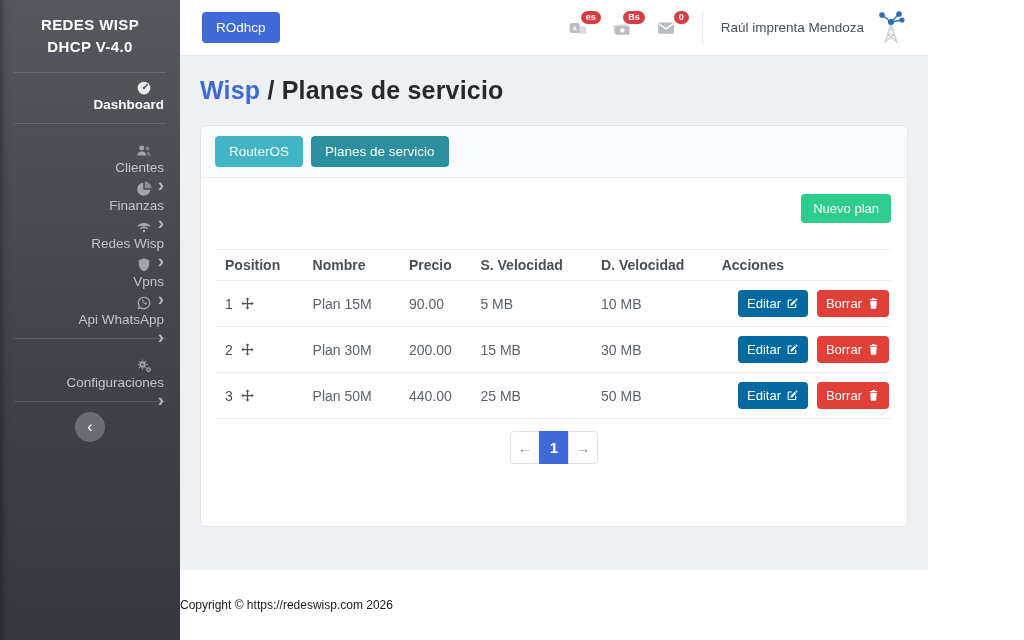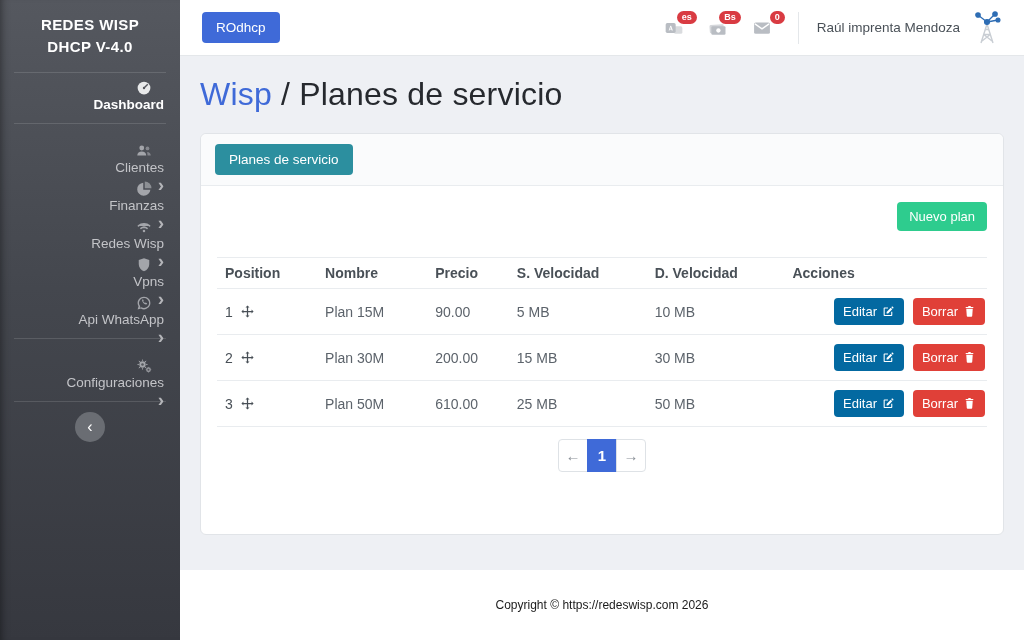--- a/index.html
+++ b/index.html
@@ -1,17 +1,17 @@
 <!DOCTYPE html>
 <html><head>
 <meta charset="utf-8">
 <style>
   * { box-sizing: border-box; margin: 0; padding: 0; }
   html,body { width:1024px; height:640px; font-family:"Liberation Sans", "DejaVu Sans", sans-serif; background:#fff; overflow:hidden; }
-  .app { display:flex; width:1024px; height:640px; }
+  .app { display:flex; width:928px; height:640px; }
 
   
   .sidebar { width:180px; flex-shrink:0; background:linear-gradient(180deg,#55585f 0%,#44474e 45%,#36383f 100%); box-shadow: inset 8px 0 9px -7px rgba(0,0,0,.45); padding-top:10px; }
   .sb-title { text-align:center; color:#fff; font-weight:bold; font-size:15px; line-height:1.45; letter-spacing:.4px; padding:4px 8px 8px; }
   .sb-div { border:none; border-top:1px solid rgba(255,255,255,.13); margin:6px 14px; }
   .sb-item { display:flex; align-items:flex-end; height:38px; padding:0 16px; color:#c3c4c8; font-size:13.5px; cursor:pointer;flex-direction:column; }
   .sb-item.active { color:#fff; font-weight:bold; }
   .sb-item .icn { width:18px; height:18px; margin-right:11px; color:#a3a5aa; flex-shrink:0; }
   .sb-item.active .icn { color:#e8e9ea; }
   .sb-item .icn svg { width:18px; height:18px; display:block; fill:currentColor; }
@@ -29,21 +29,21 @@
   .nav-right { margin-left:auto; display:flex; align-items:center; }
   .nav-ico { position:relative; width:22px; height:20px; margin-right:22px; color:#b9bdc3; cursor:pointer; }
   .nav-ico svg { width:20px; height:20px; display:block; fill:currentColor; }
   .badge { position:absolute; top:-7px; right:-11px; background:#d93b42; color:#fff; font-size:9px; font-weight:bold; border-radius:8px; padding:2px 5px; line-height:1; }
   .nav-divider { width:1px; height:32px; background:#e4e7ea; margin:0 18px 0 2px; }
   .nav-user { font-size:13.5px; color:#495057; margin-right:12px; cursor:pointer; }
   .nav-avatar { width:30px; height:34px; cursor:pointer; }
 
   
   .content { flex:1; background:#eef0f4; padding:14px 20px 0; overflow:hidden; }
-  .page-title { font-size:32px; font-weight:400; color:#26292e; margin:6px 0 20px; letter-spacing:.2px; }
+  .page-title { font-size:25px; font-weight:700; color:#26292e; margin:6px 0 20px; letter-spacing:.2px; }
   .page-title .lnk { color:#3f6ad8; cursor:pointer; }
 
   
   .card { background:#fff; border:1px solid #e1e4e8; border-radius:6px; }
   .card-header { background:#fafbfc; border-bottom:1px solid #e9ecef; padding:10px 14px; display:flex; gap:8px; border-radius:6px 6px 0 0; }
   .tab-btn { border:none; border-radius:4px; padding:8px 14px; font-size:13.5px; color:#fff; background:#41b4c5; cursor:pointer; }
   .tab-btn.active { background:#2c8f9f; }
   .card-body { padding:16px; }
   .toolbar { display:flex; justify-content:flex-end; margin-bottom:26px; }
   .btn-new { background:#2ecc8e; color:#fff; border:none; border-radius:4px; padding:7px 12px; font-size:13px; cursor:pointer; }
@@ -60,21 +60,21 @@
   .btn-del { background:#e04038; }
   .btn-edit svg, .btn-del svg { width:13px; height:13px; fill:#fff; display:block; }
 
   .pagi-wrap { display:flex; justify-content:center; margin:12px 0 46px; }
   .pagi { display:flex; }
   .pg { min-width:30px; height:33px; background:#fff; border:1px solid #dee2e6; color:#8a9097; display:flex; align-items:center; justify-content:center; font-size:15px; cursor:pointer; }
   .pg.prev { border-radius:4px 0 0 4px; }
   .pg.next { border-radius:0 4px 4px 0; margin-left:-1px; }
   .pg.cur { background:#3f6ad8; border-color:#3f6ad8; color:#fff; font-weight:bold; margin-left:-1px; }
 
-  .footer { height:70px; background:#fff; display:flex; align-items:center; justify-content:center; font-size:12px; color:#1b1b1b; flex-shrink:0; }
+  .footer { height:70px; background:#fff; display:flex; align-items:center; font-size:12px; color:#1b1b1b; flex-shrink:0; }
 </style>
 </head>
 <body>
 
 <div class="app">
 
   <aside class="sidebar">
     <div class="sb-title">
       <div>REDES WISP</div>
       <div>DHCP V-4.0</div>
@@ -230,20 +230,21 @@
             </svg>
         </span>
       </div>
     </header>
 
     <div class="content">
       <h1 class="page-title"><span class="lnk">Wisp</span><span> / Planes de servicio</span></h1>
 
       <div class="card">
         <div class="card-header">
+          <button class="tab-btn">RouterOS</button>
           <button class="tab-btn active">Planes de servicio</button>
         </div>
 
         <div class="card-body">
           <div class="toolbar">
             <button class="btn-new">Nuevo plan</button>
           </div>
 
           <table class="plans">
             <thead>
@@ -322,21 +323,21 @@
                     <span class="pos-cell">
                       <span>3</span>
                       <span class="move-ic">
                         <svg viewBox="0 0 24 24">
                           <path d="M11 11V5.5H8.8L12 2.3l3.2 3.2H13V11h5.5V8.8l3.2 3.2-3.2 3.2V13H13v5.5h2.2L12 21.7l-3.2-3.2H11V13H5.5v2.2L2.3 12l3.2-3.2v2.2z"></path>
                         </svg>
                       </span>
                     </span>
                   </td>
                 <td>Plan 50M</td>
-                <td>610.00</td>
+                <td>440.00</td>
                 <td>25 MB</td>
                 <td>50 MB</td>
                 <td class="actions">
                   <button class="btn-edit">
                       <span>Editar</span>
                       <svg viewBox="0 0 24 24">
                         <path d="M19 12.5V19a1.5 1.5 0 0 1-1.5 1.5h-13A1.5 1.5 0 0 1 3 19V6a1.5 1.5 0 0 1 1.5-1.5H11v2H5v12h12v-6zM21.6 5.2l-2.8-2.8-1.6 1.6 2.8 2.8zM16.1 5.1 8.5 12.7V15.5h2.8l7.6-7.6z"></path>
                       </svg>
                     </button>
                   <button class="btn-del">

